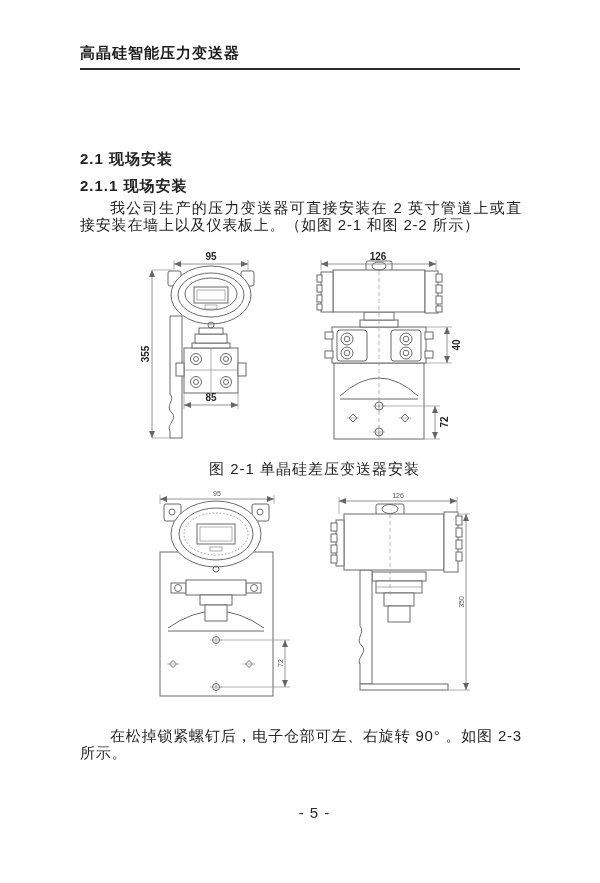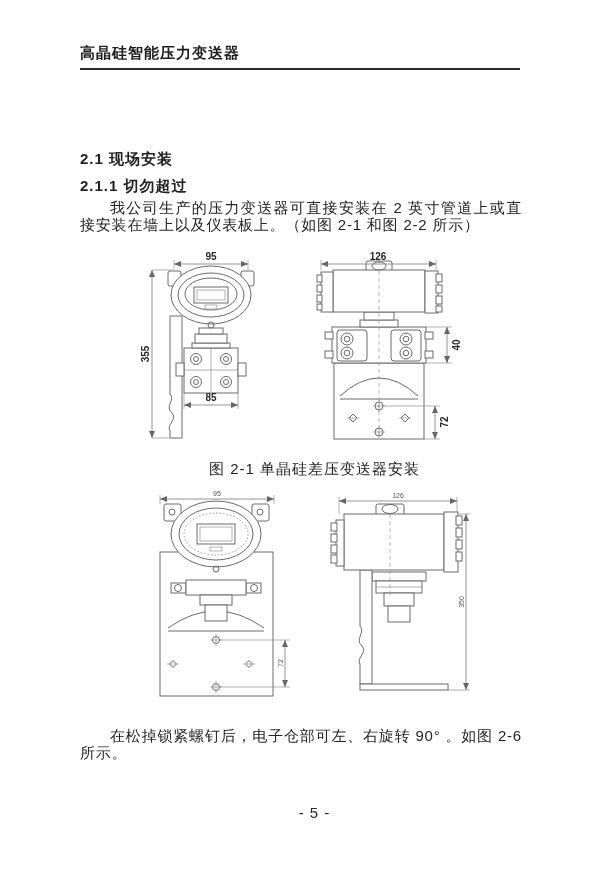--- a/index.html
+++ b/index.html
@@ -56,21 +56,21 @@
 </style>
 </head>
 <body>
 
 <div class="page">
 
   <div class="header-title">高晶硅智能压力变送器</div>
 
 
   <div class="sec-h1">2.1 现场安装</div>
-  <div class="sec-h2">2.1.1 切勿超过</div>
+  <div class="sec-h2">2.1.1 现场安装</div>
 
   <div class="para para1">我公司生产的压力变送器可直接安装在 2 英寸管道上或直接安装在墙上以及仪表板上。（如图 2-1 和图 2-2 所示）</div>
 
   <div class="figure fig1">
     <svg width="356" height="212" viewBox="0 0 356 212">
       <defs>
         <marker id="arr1" markerWidth="9" markerHeight="8" refX="7" refY="3" orient="auto-start-reverse" markerUnits="userSpaceOnUse">
           <path d="M0,0 L7,3 L0,6 Z" fill="#666"></path>
         </marker>
       </defs>
@@ -311,18 +311,18 @@
 
         <line class="thin" x1="332" y1="28" x2="344" y2="28"></line>
         <line class="thin" x1="322" y1="204" x2="344" y2="204"></line>
         <line class="dim" x1="340" y1="28" x2="340" y2="204" marker-start="url(#arr2)" marker-end="url(#arr2)"></line>
         <text class="dimS" text-anchor="middle" x="335" y="119" transform="rotate(-90 335 116)">350</text>
       </g>
     </svg>
   </div>
 
 
-  <div class="para para2">在松掉锁紧螺钉后，电子仓部可左、右旋转 90° 。如图 2-6 所示。</div>
+  <div class="para para2">在松掉锁紧螺钉后，电子仓部可左、右旋转 90° 。如图 2-3 所示。</div>
 
 
   <div class="page-number">- 5 -</div>
 
 </div>
 
 </body></html>

